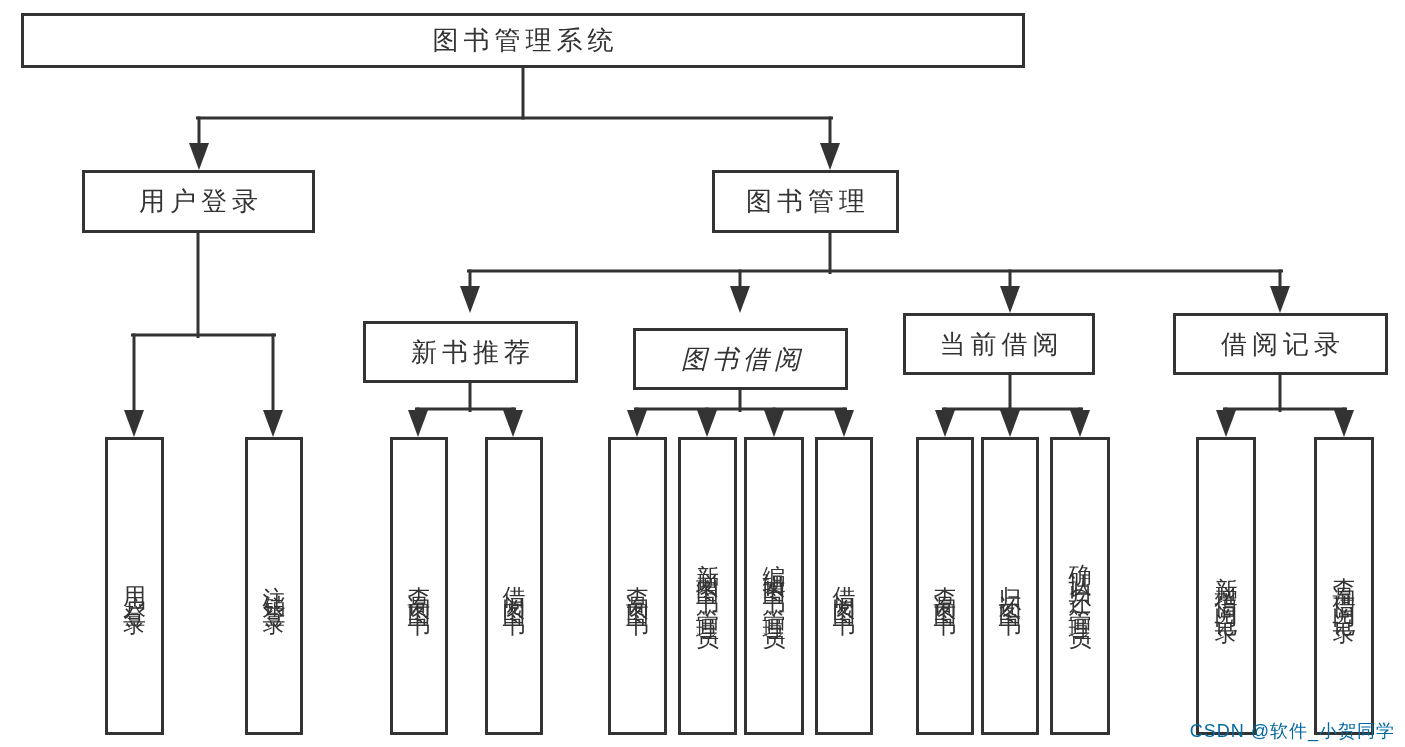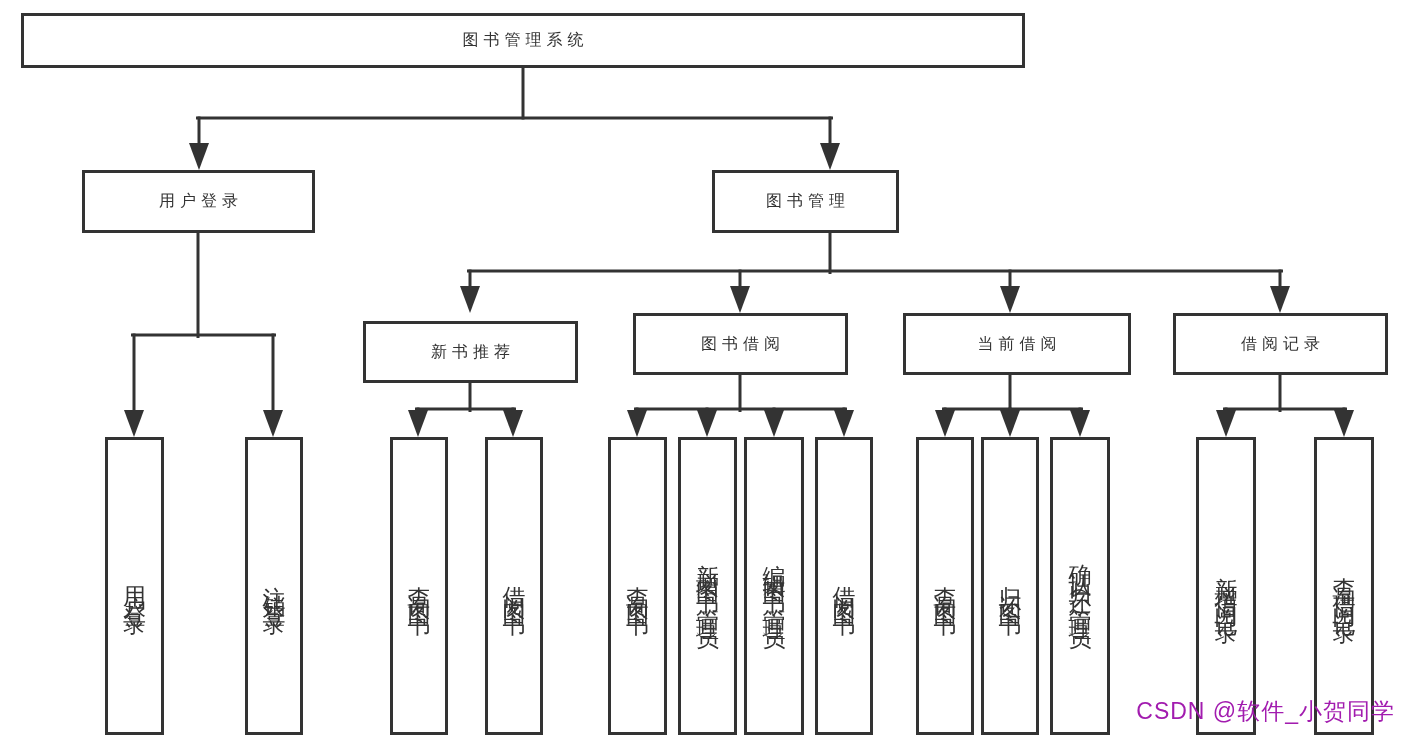--- a/index.html
+++ b/index.html
@@ -17,34 +17,34 @@
   .wires polygon { fill: #333333; }
   .box {
     position: absolute;
     border: 3px solid #333333;
     background: #ffffff;
     display: flex;
     align-items: center;
     justify-content: center;
     color: #333333;
   }
-  .h-box { font-size: 16px; letter-spacing: 5px; text-indent: 5px; white-space: nowrap; text-align: right; }
+  .h-box { font-size: 26px; letter-spacing: 5px; text-indent: 5px; white-space: nowrap; text-align: right; }
   .v-box span {
     writing-mode: vertical-rl;
     font-size: 23px;
     letter-spacing: 9px;
     color: #333333;
     line-height: 1;
   }
   .watermark {
     position: absolute;
     right: 10px;
-    bottom: 20px;
-    font-size: 23px;
-    color: #a21caf;
+    bottom: 4px;
+    font-size: 18px;
+    color: #0369a1;
     letter-spacing: 1px;
     white-space: nowrap;
   }
 </style>
 </head>
 <body>
 
 <div class="canvas">
 
   <svg class="wires" width="1405" height="747" viewBox="0 0 1405 747" xmlns="http://www.w3.org/2000/svg">
@@ -108,22 +108,22 @@
     <line x1="1344" y1="409" x2="1344" y2="414"></line>
     <polygon points="1334,410 1354,410 1344,437"></polygon>
   </svg>
 
   <div class="box h-box" style="left:21px; top:13px; width:1004px; height:55px;">图书管理系统</div>
 
   <div class="box h-box" style="left:82px; top:170px; width:233px; height:63px;">用户登录</div>
   <div class="box h-box" style="left:712px; top:170px; width:187px; height:63px;">图书管理</div>
 
   <div class="box h-box" style="left:363px; top:313px; width:215px; height:62px;margin-top:8px;">新书推荐</div>
-  <div class="box h-box" style="left:633px; top:313px; width:215px; height:62px;">图书借阅</div>
-  <div class="box h-box" style="left:903px; top:313px; width:228px; height:62px;">当前借阅</div>
+  <div class="box h-box" style="left:633px; top:328px; width:215px; height:62px;font-style:italic;">图书借阅</div>
+  <div class="box h-box" style="left:903px; top:313px; width:192px; height:62px;">当前借阅</div>
   <div class="box h-box" style="left:1173px; top:313px; width:215px; height:62px;">借阅记录</div>
 
   <div class="box v-box" style="left:105px; top:437px; width:59px; height:298px;">
     <span>用户登录</span>
   </div>
   <div class="box v-box" style="left:245px; top:437px; width:58px; height:298px;">
     <span>注销登录</span>
   </div>
 
   <div class="box v-box" style="left:390px; top:437px; width:58px; height:298px;">

